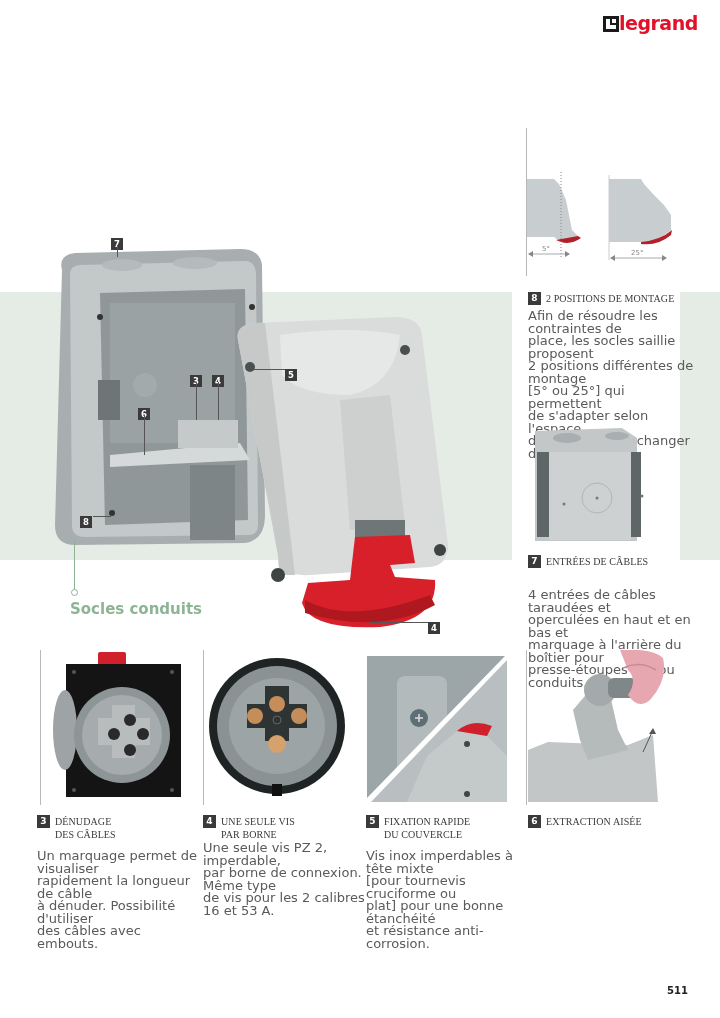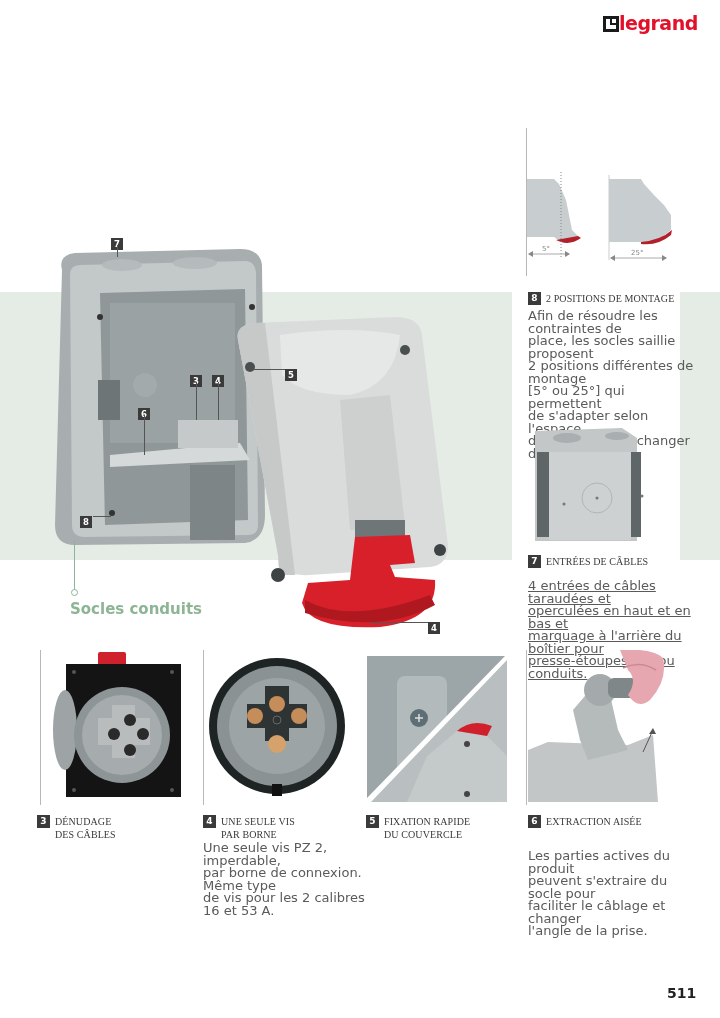--- a/index.html
+++ b/index.html
@@ -22,21 +22,21 @@
   .feat-body { font-family: "DejaVu Sans", sans-serif; font-size: 13px; color: #5a5a5a; line-height: 12.5px; }
 
   .block { position: absolute; }
   .block .head { display: flex; align-items: flex-start; gap: 5px; }
   .block .head .num-badge { margin-top: 0px; flex-shrink: 0; }
 
   .section-title { position: absolute; left: 70px; top: 600px; font-family: "DejaVu Sans", sans-serif; font-weight: bold; font-size: 15px; color: #8db595; }
   .section-line { position: absolute; left: 74px; top: 540px; width: 1px; height: 52px; background: #8db595; }
   .section-dot { position: absolute; left: 71px; top: 589px; width: 7px; height: 7px; border: 1px solid #8db595; border-radius: 50%; background: #fff; }
 
-  .page-num { position: absolute; left: 667px; top: 985px; font-family: "DejaVu Sans", sans-serif; font-weight: bold; font-size: 14px; color: #222; }
+  .page-num { position: absolute; left: 667px; top: 985px; font-family: "DejaVu Sans", sans-serif; font-weight: bold; font-size: 10px; color: #222; }
 
   .callout { position: absolute; }
   .callout .num-badge { width: 12px; height: 12px; font-size: 8.5px; }
   .leader { position: absolute; height: 1px; background: #555; }
   .leader-v { position: absolute; width: 1px; background: #555; }
 
   .img { position: absolute; overflow: hidden; }
 </style>
 </head>
 <body>
@@ -185,21 +185,21 @@
     <circle cx="37" cy="78" r="1.5" fill="#777"></circle>
     <circle cx="115" cy="70" r="1.5" fill="#777"></circle>
   </svg>
 </div>
 
 <div class="block" style="left:528px; top:555px; width:175px;">
   <div class="head">
     <span class="num-badge">7</span>
     <span class="feat-title">ENTRÉES DE CÂBLES</span>
   </div>
-  <div class="feat-body" style="margin-top:12px;text-decoration:underline;">
+  <div class="feat-body" style="margin-top:21px;">
     <div>4 entrées de câbles taraudées et</div>
     <div>operculées en haut et en bas et</div>
     <div>marquage à l'arrière du boîtier pour</div>
     <div>presse-étoupes ISO ou conduits.</div>
   </div>
 </div>
 
 <div class="vline" style="left:40px; top:650px; height:155px;"></div>
 <div class="vline" style="left:203px; top:650px; height:155px;"></div>
 <div class="vline" style="left:526px; top:650px; height:155px;"></div>
@@ -267,20 +267,26 @@
 </div>
 
 <div class="block" style="left:37px; top:815px; width:165px;">
   <div class="head">
     <span class="num-badge">3</span>
     <div class="feat-title">
       <div>DÉNUDAGE</div>
       <div>DES CÂBLES</div>
     </div>
   </div>
+  <div class="feat-body" style="margin-top:9px;">
+    <div>Un marquage permet de visualiser</div>
+    <div>rapidement la longueur de câble</div>
+    <div>à dénuder. Possibilité d'utiliser</div>
+    <div>des câbles avec embouts.</div>
+  </div>
 </div>
 
 <div class="block" style="left:203px; top:815px; width:165px;">
   <div class="head">
     <span class="num-badge">4</span>
     <div class="feat-title">
       <div>UNE SEULE VIS</div>
       <div>PAR BORNE</div>
     </div>
   </div>
@@ -292,30 +298,30 @@
 </div>
 
 <div class="block" style="left:366px; top:815px; width:165px;">
   <div class="head">
     <span class="num-badge">5</span>
     <div class="feat-title">
       <div>FIXATION RAPIDE</div>
       <div>DU COUVERCLE</div>
     </div>
   </div>
+  <div class="feat-body" style="margin-top:9px;">
+    <div>Vis inox imperdables à tête mixte</div>
+    <div>[pour tournevis cruciforme ou</div>
+    <div>plat] pour une bonne étanchéité</div>
+    <div>et résistance anti-corrosion.</div>
+  </div>
 </div>
 
 <div class="block" style="left:528px; top:815px; width:170px;">
   <div class="head">
     <span class="num-badge">6</span>
     <div class="feat-title">
       <div>EXTRACTION AISÉE</div>
     </div>
   </div>
-  <div class="feat-body" style="margin-top:22px;">
-    <div>Les parties actives du produit</div>
-    <div>peuvent s'extraire du socle pour</div>
-    <div>faciliter le câblage et changer</div>
-    <div>l'angle de la prise.</div>
-  </div>
 </div>
 
 <div class="page-num">511</div>
 
 </body></html>

